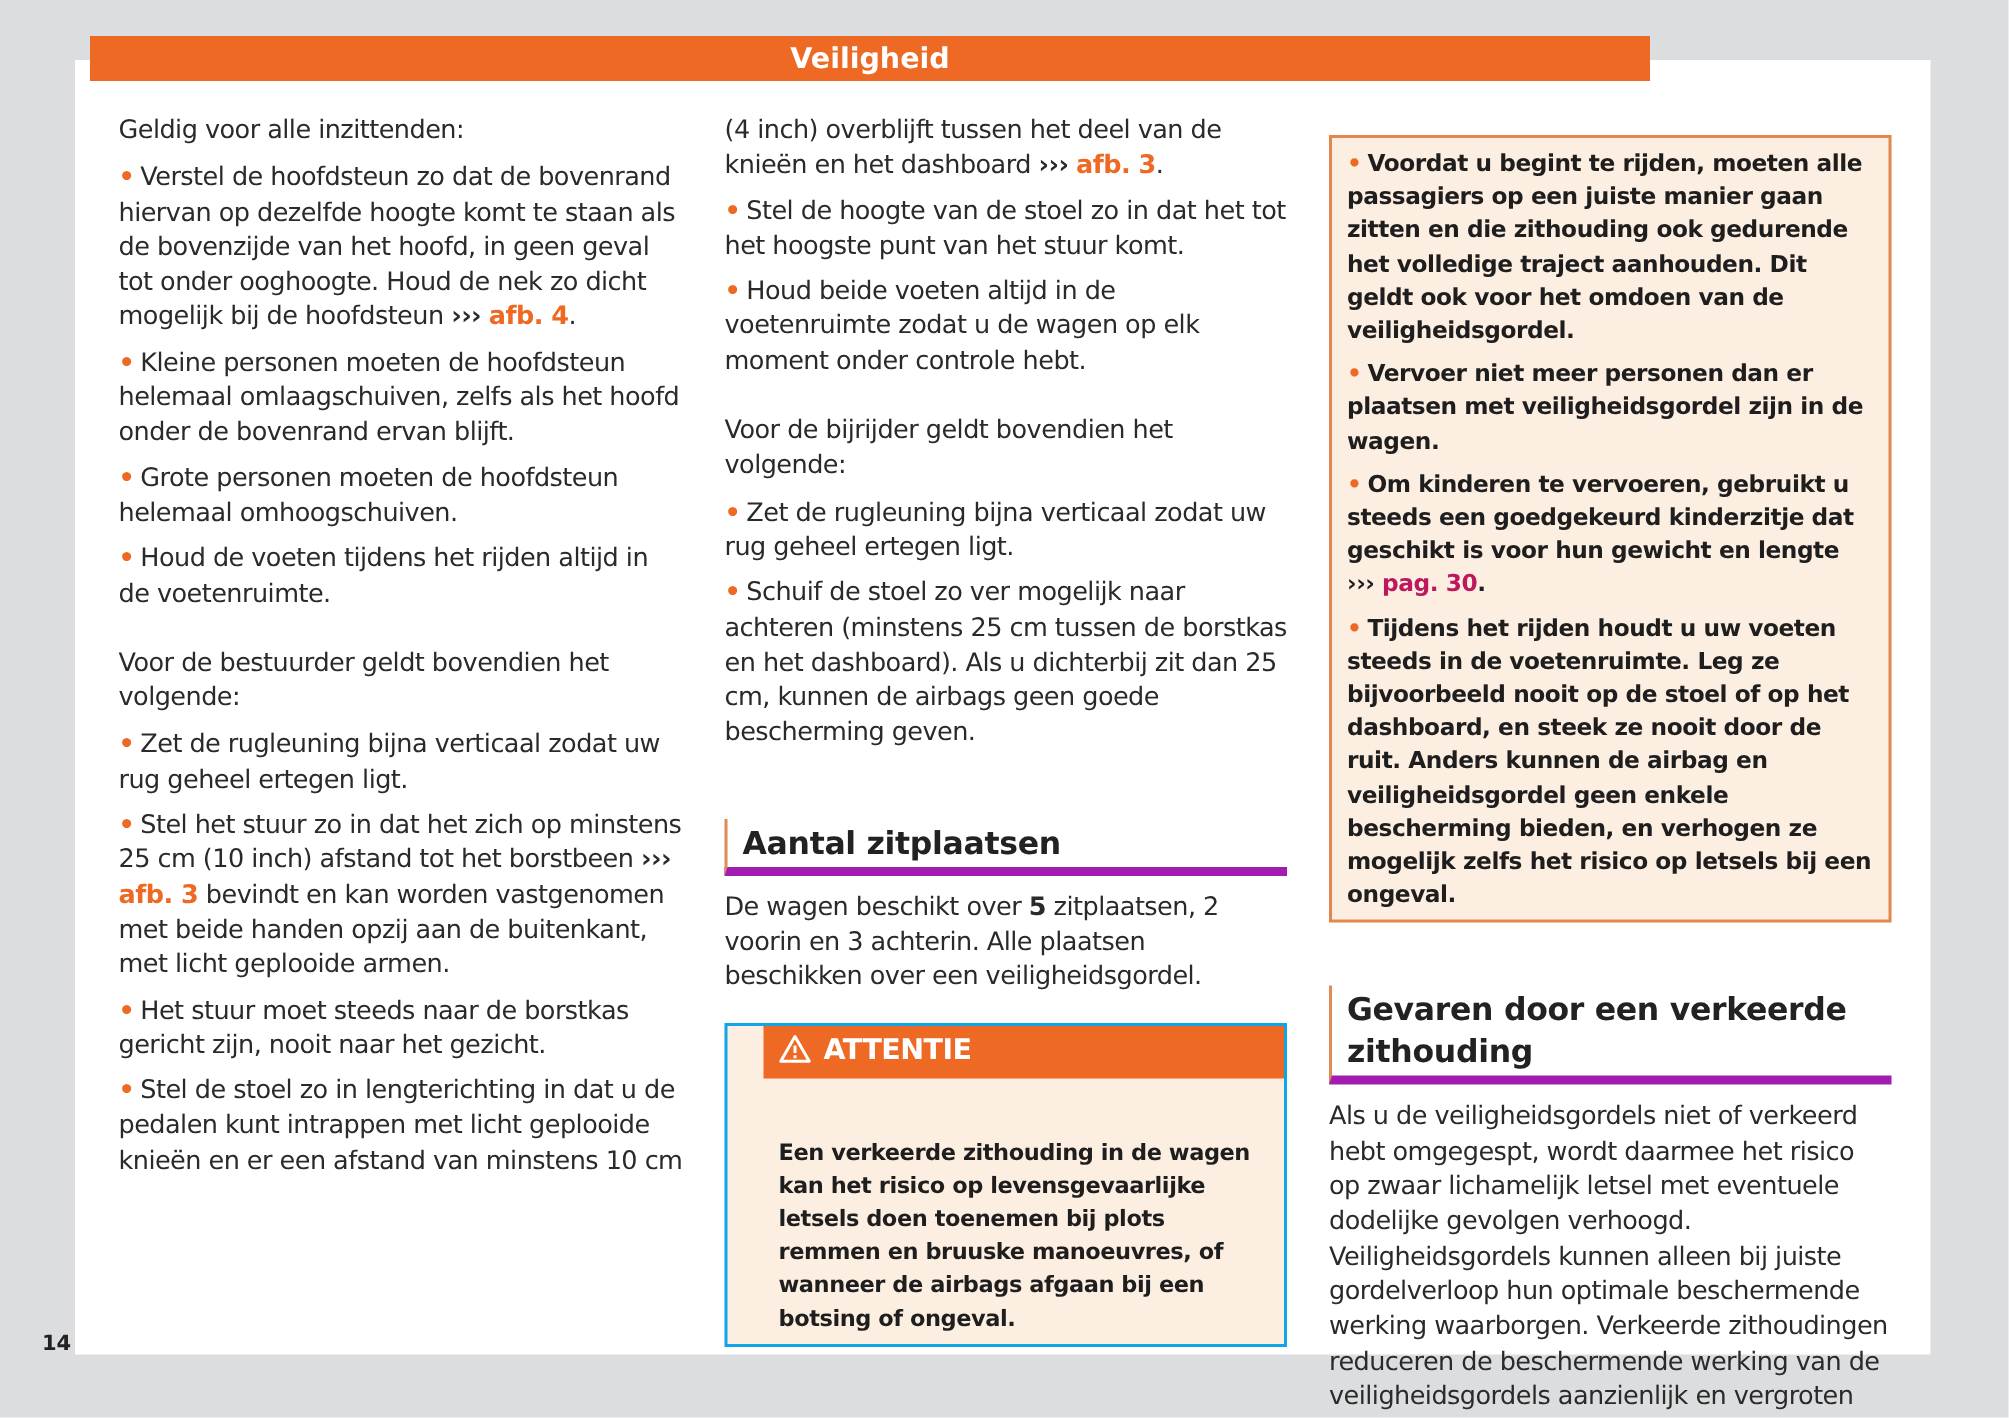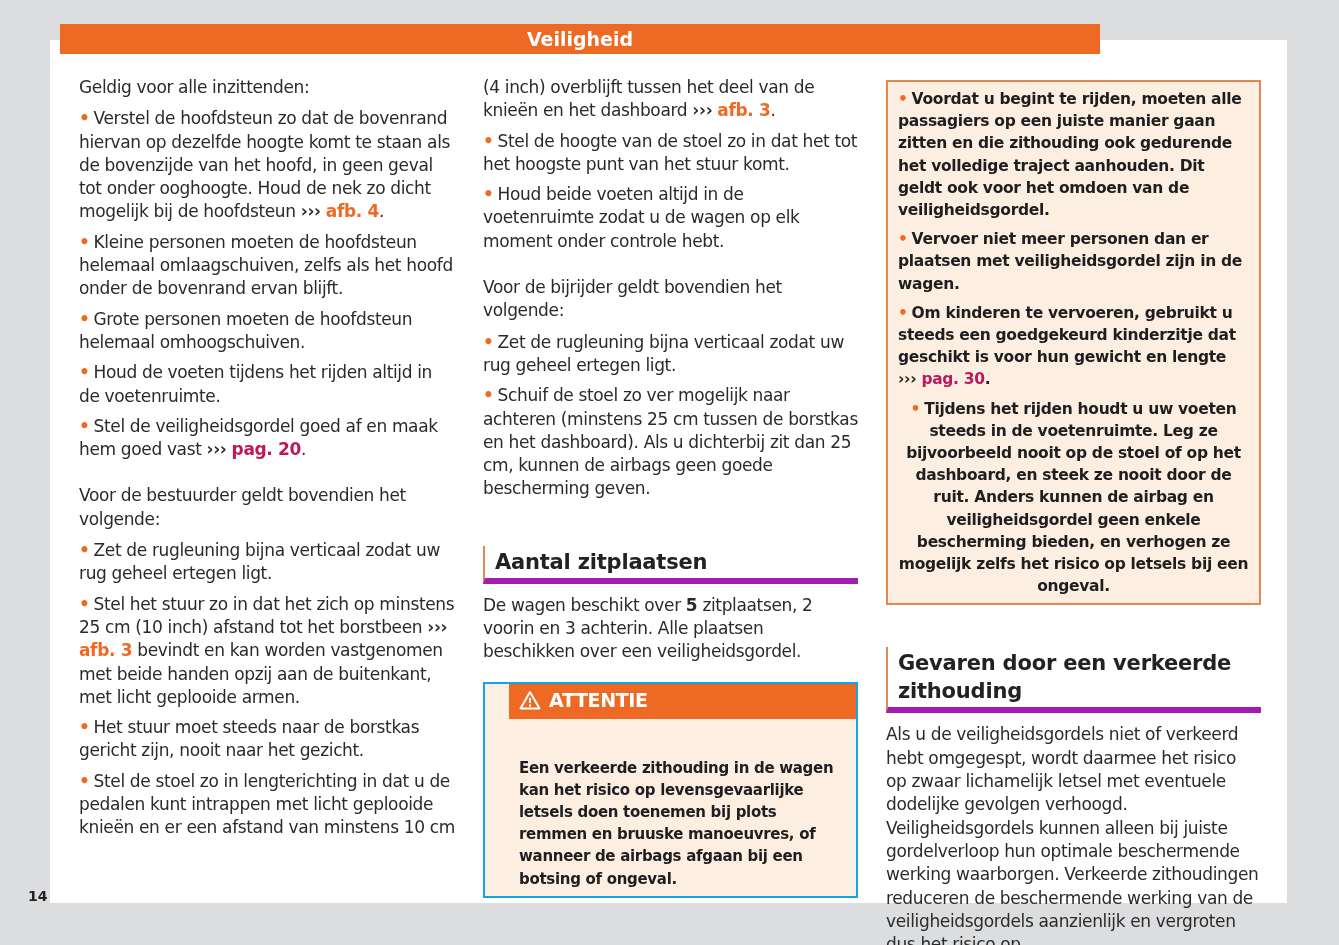--- a/index.html
+++ b/index.html
@@ -24,42 +24,41 @@
   .arrows { font-weight:bold; }
   .spacer { height:16px; }
   .sec-head {
     font-weight:bold; font-size:21px; line-height:28px; color:#222;
     border-left:2px solid #e08a55; border-bottom:6px solid #a21caf;
     padding:2px 0 2px 10px; margin:0 0 10px 0; letter-spacing:-0.2px;
   }
   .attn { border:2px solid #0ea5e9; background:#fdeee2; margin-top:18px;padding-left:24px; }
   .attn-head { background:#ee6a24; color:#fff; font-weight:bold; font-size:19px; padding:4px 10px; line-height:24px; }
   .attn-body { padding:6px 10px 6px 10px; font-weight:bold; font-size:15px; line-height:22.2px; letter-spacing:-0.3px; color:#1e1e1e;margin-top:32px; }
-  .warnbox { border:2px solid #e2884f; background:#fdeee2; padding:6px 10px; margin-top:2px; }
+  .warnbox { border:2px solid #e2884f; background:#fdeee2; padding:6px 10px; margin-top:12px; }
   .warnbox .wp { font-weight:bold; font-size:15.5px; line-height:22.2px; letter-spacing:-0.3px; margin:0 0 7px 0; color:#1e1e1e; }
-  .warnbox .wp:last-child { margin-bottom:0;text-align:center; }
+  .warnbox .wp:last-child { margin-bottom:0; }
   .pagenum { position:absolute; left:28px; top:888px; font-size:14px; font-weight:bold; color:#222; }
   b.num { font-weight:bold; }
 </style>
 </head>
 <body>
 
 <div class="page"></div>
 <div class="topbar">
   <span>Veiligheid</span>
 </div>
 
 <div class="col col1">
   <p class="h-sub">Geldig voor alle inzittenden:</p>
 
   <p class="para"><span class="bullet">•</span><span>Verstel de hoofdsteun zo dat de bovenrand hiervan op dezelfde hoogte komt te staan als de bovenzijde van het hoofd, in geen geval tot onder ooghoogte. Houd de nek zo dicht mogelijk bij de hoofdsteun </span><span class="arrows">›››</span> <a class="ref">afb. 4</a><span>.</span></p>
   <p class="para"><span class="bullet">•</span><span>Kleine personen moeten de hoofdsteun helemaal omlaagschuiven, zelfs als het hoofd onder de bovenrand ervan blijft.</span></p>
   <p class="para"><span class="bullet">•</span><span>Grote personen moeten de hoofdsteun helemaal omhoogschuiven.</span></p>
   <p class="para"><span class="bullet">•</span><span>Houd de voeten tijdens het rijden altijd in de voetenruimte.</span></p>
-  <p class="para"><span class="bullet">•</span><span>Stel de veiligheidsgordel goed af en maak hem goed vast </span><span class="arrows">›››</span> <a class="ref-gray">pag. 20</a><span>.</span></p>
 
   <div class="spacer"></div>
   <p class="h-sub">Voor de bestuurder geldt bovendien het volgende:</p>
 
   <p class="para"><span class="bullet">•</span><span>Zet de rugleuning bijna verticaal zodat uw rug geheel ertegen ligt.</span></p>
   <p class="para"><span class="bullet">•</span><span>Stel het stuur zo in dat het zich op minstens 25 cm (10 inch) afstand tot het borstbeen </span><span class="arrows">›››</span> <a class="ref">afb. 3</a><span> bevindt en kan worden vastgenomen met beide handen opzij aan de buitenkant, met licht geplooide armen.</span></p>
   <p class="para"><span class="bullet">•</span><span>Het stuur moet steeds naar de borstkas gericht zijn, nooit naar het gezicht.</span></p>
   <p class="para"><span class="bullet">•</span><span>Stel de stoel zo in lengterichting in dat u de pedalen kunt intrappen met licht geplooide knieën en er een afstand van minstens 10 cm</span></p>
 </div>
 

